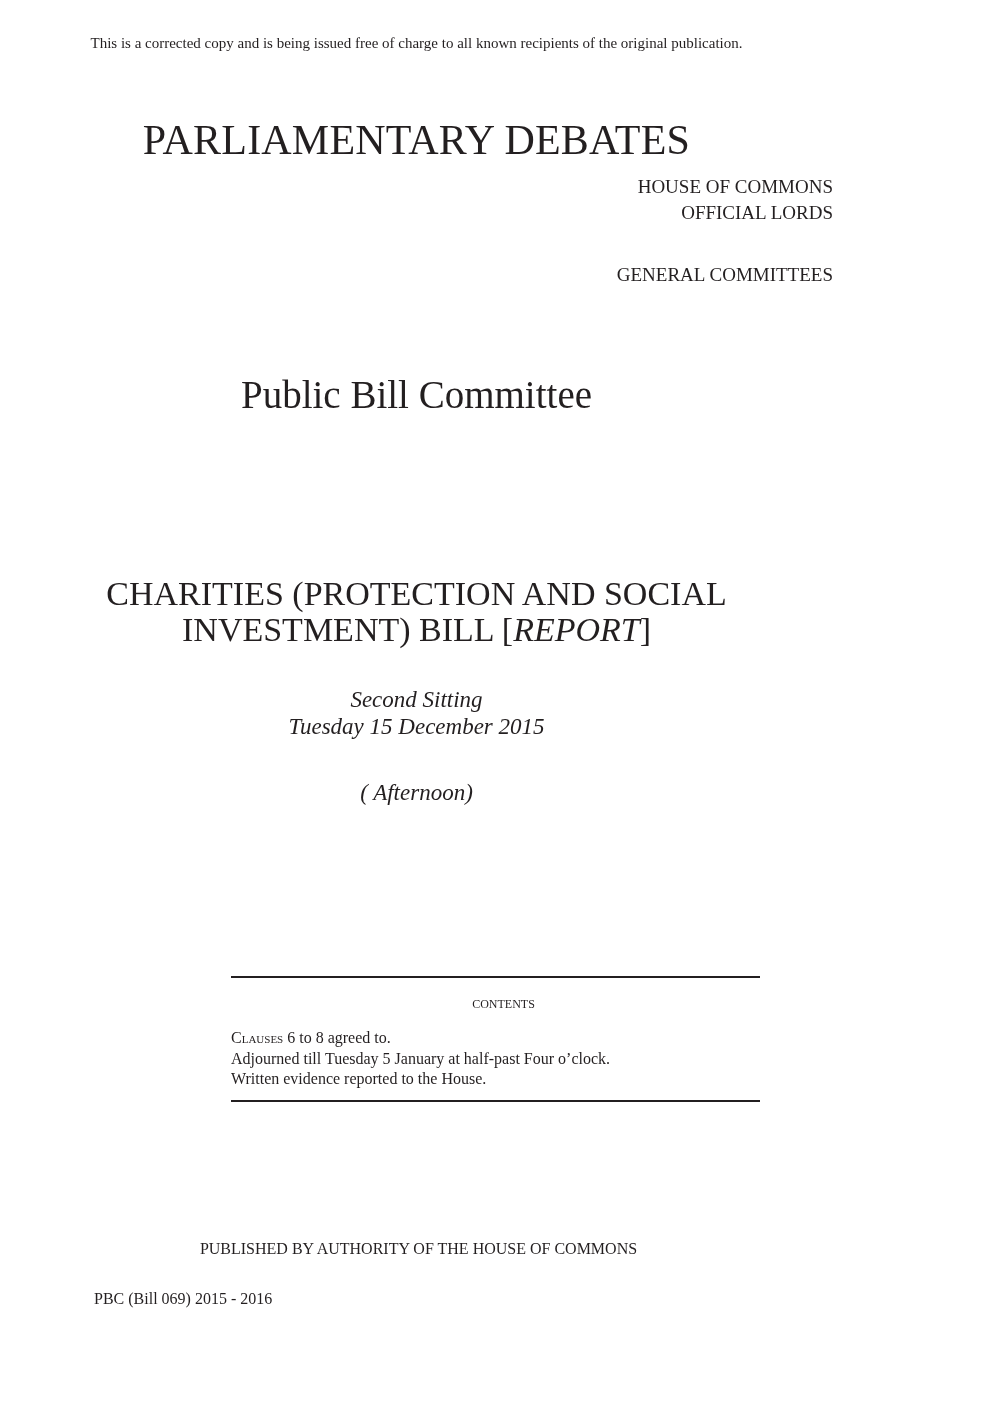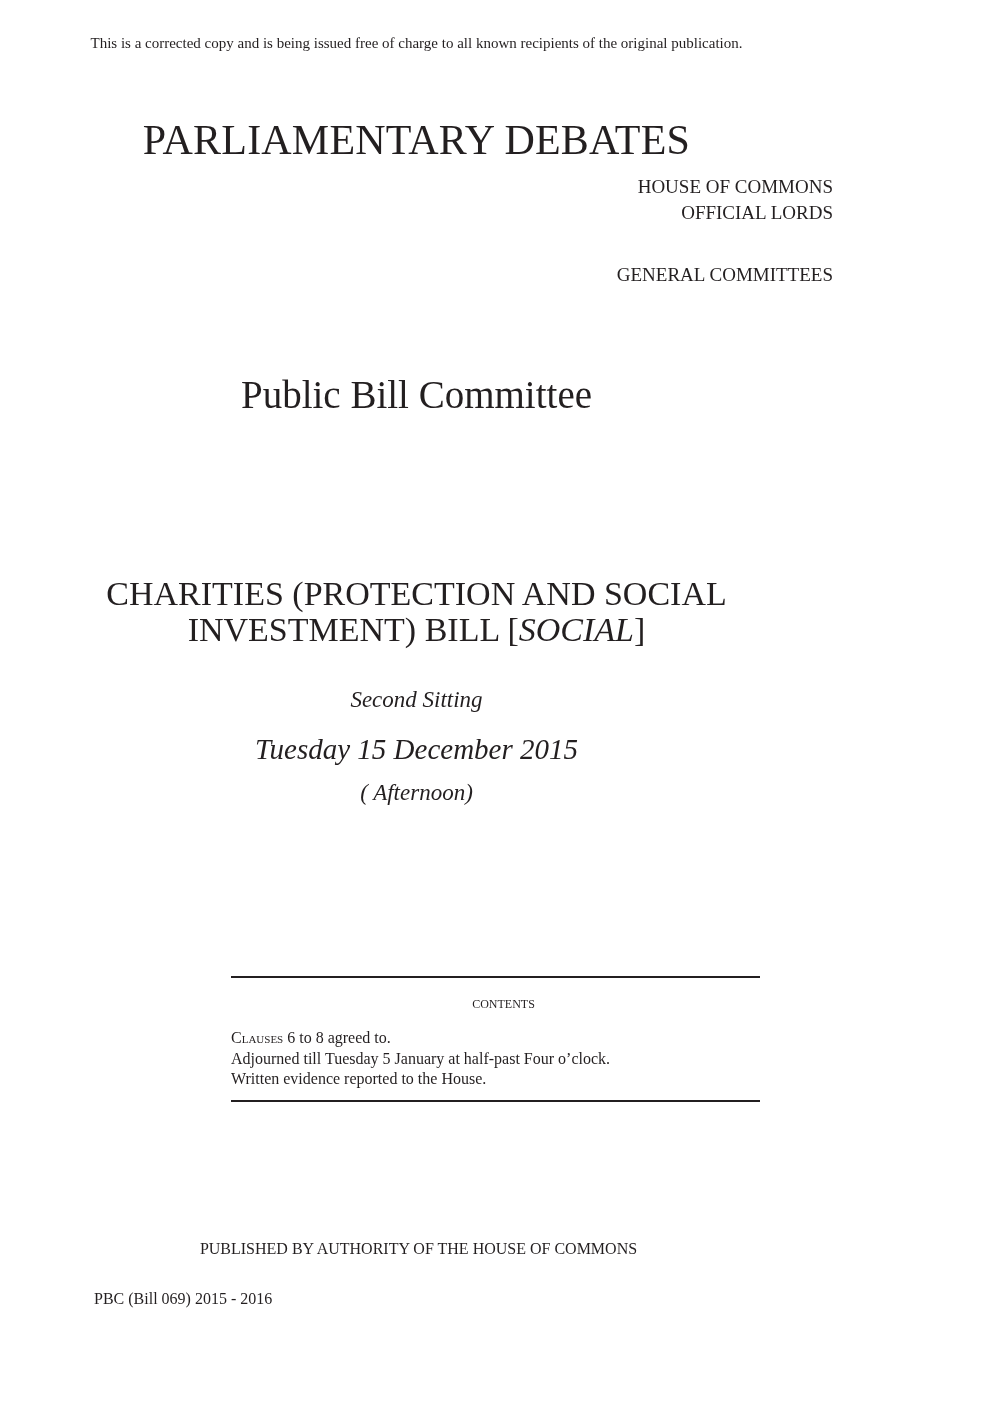--- a/index.html
+++ b/index.html
@@ -11,21 +11,21 @@
     .notice { top: 35px; font-size: 15px; }
     .main-title { top: 116px; font-size: 42px; letter-spacing: 0.2px; }
     .sub { font-size: 19px; text-align: right; }
     .sub1 { top: 176px; }
     .sub2 { top: 202px; }
     .sub3 { top: 229px; margin-top: 35px; }
     .committee { top: 372px; font-size: 39px; }
     .bill-title { top: 576px; font-size: 34px; line-height: 36px; }
     .italic { font-style: italic; }
     .sitting { top: 687px; font-size: 23px; font-style: italic; }
-    .date { top: 733px; font-size: 29px; font-style: italic; }
+    .date { top: 714px; font-size: 23px; font-style: italic; }
     .time { top: 780px; font-size: 23px; font-style: italic; }
     .contents-box {
       position: absolute; left: 231px; top: 976px; width: 529px; height: 122px;
       border-top: 2px solid #231f20; border-bottom: 2px solid #231f20;
     }
     .contents-heading {
       position: absolute; top: 19px; left: 8px; width: 100%; text-align: center; font-size: 12px;
     }
     .contents-lines { position: absolute; left: 0; top: 50px; font-size: 16px; line-height: 20.5px; }
     .smallcaps { font-variant: small-caps; }
@@ -39,21 +39,21 @@
 
 <div class="abs main-title">PARLIAMENTARY DEBATES</div>
 <div class="abs sub sub1">HOUSE OF COMMONS</div>
 <div class="abs sub sub2">OFFICIAL LORDS</div>
 <div class="abs sub sub3">GENERAL COMMITTEES</div>
 
 <div class="abs committee">Public Bill Committee</div>
 
 <div class="abs bill-title">
   <div>CHARITIES (PROTECTION AND SOCIAL</div>
-  <div><span>INVESTMENT) BILL [</span><span class="italic">SOCIAL</span><span>]</span></div>
+  <div><span>INVESTMENT) BILL [</span><span class="italic">REPORT</span><span>]</span></div>
 </div>
 
 <div class="abs sitting">Second Sitting</div>
 <div class="abs date">Tuesday 15 December 2015</div>
 <div class="abs time">( Afternoon)</div>
 
 <div class="contents-box">
   <div class="contents-heading">CONTENTS</div>
   <div class="contents-lines">
     <div><span class="smallcaps">Clauses</span><span> 6 to 8 agreed to.</span></div>

